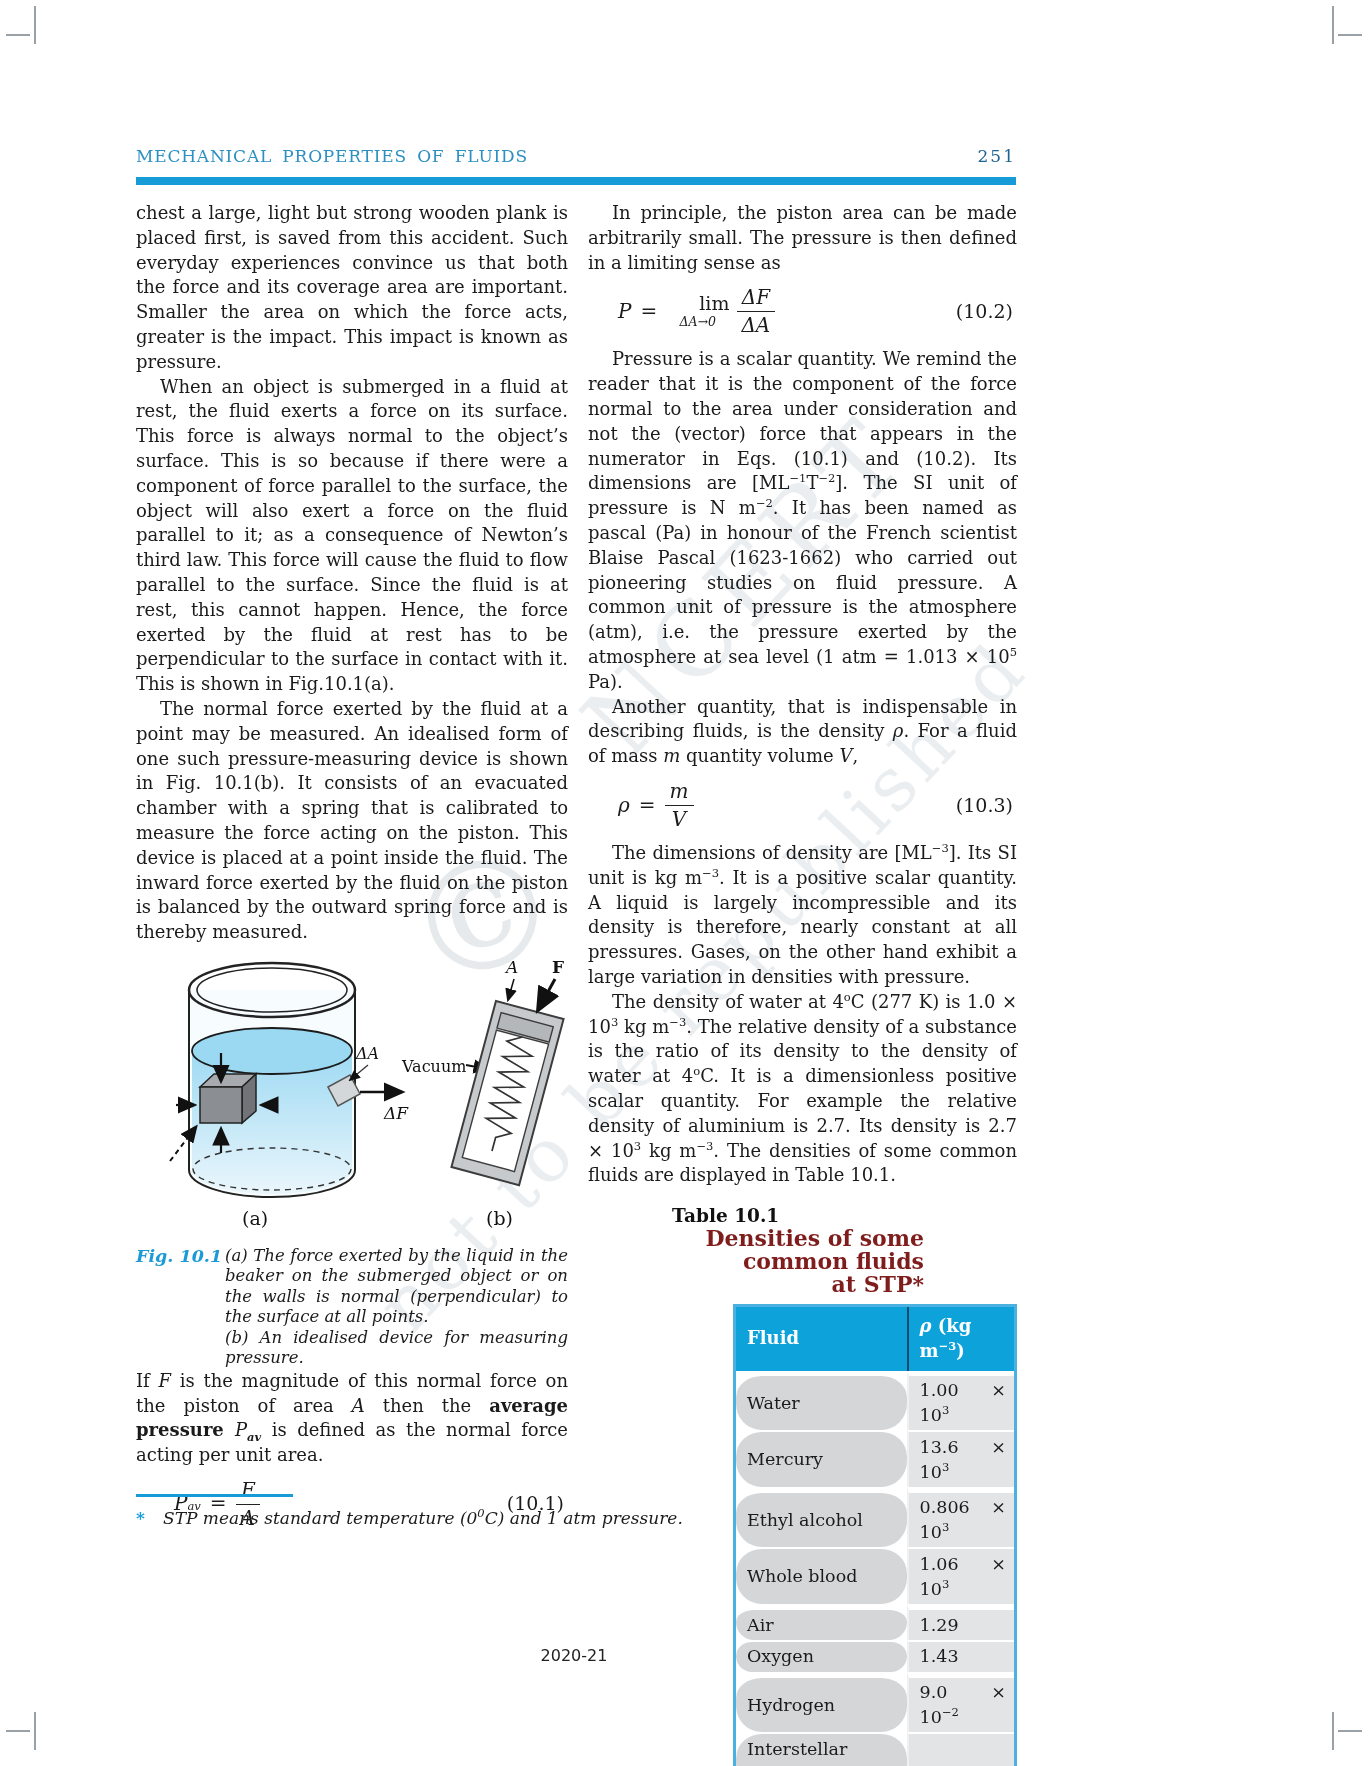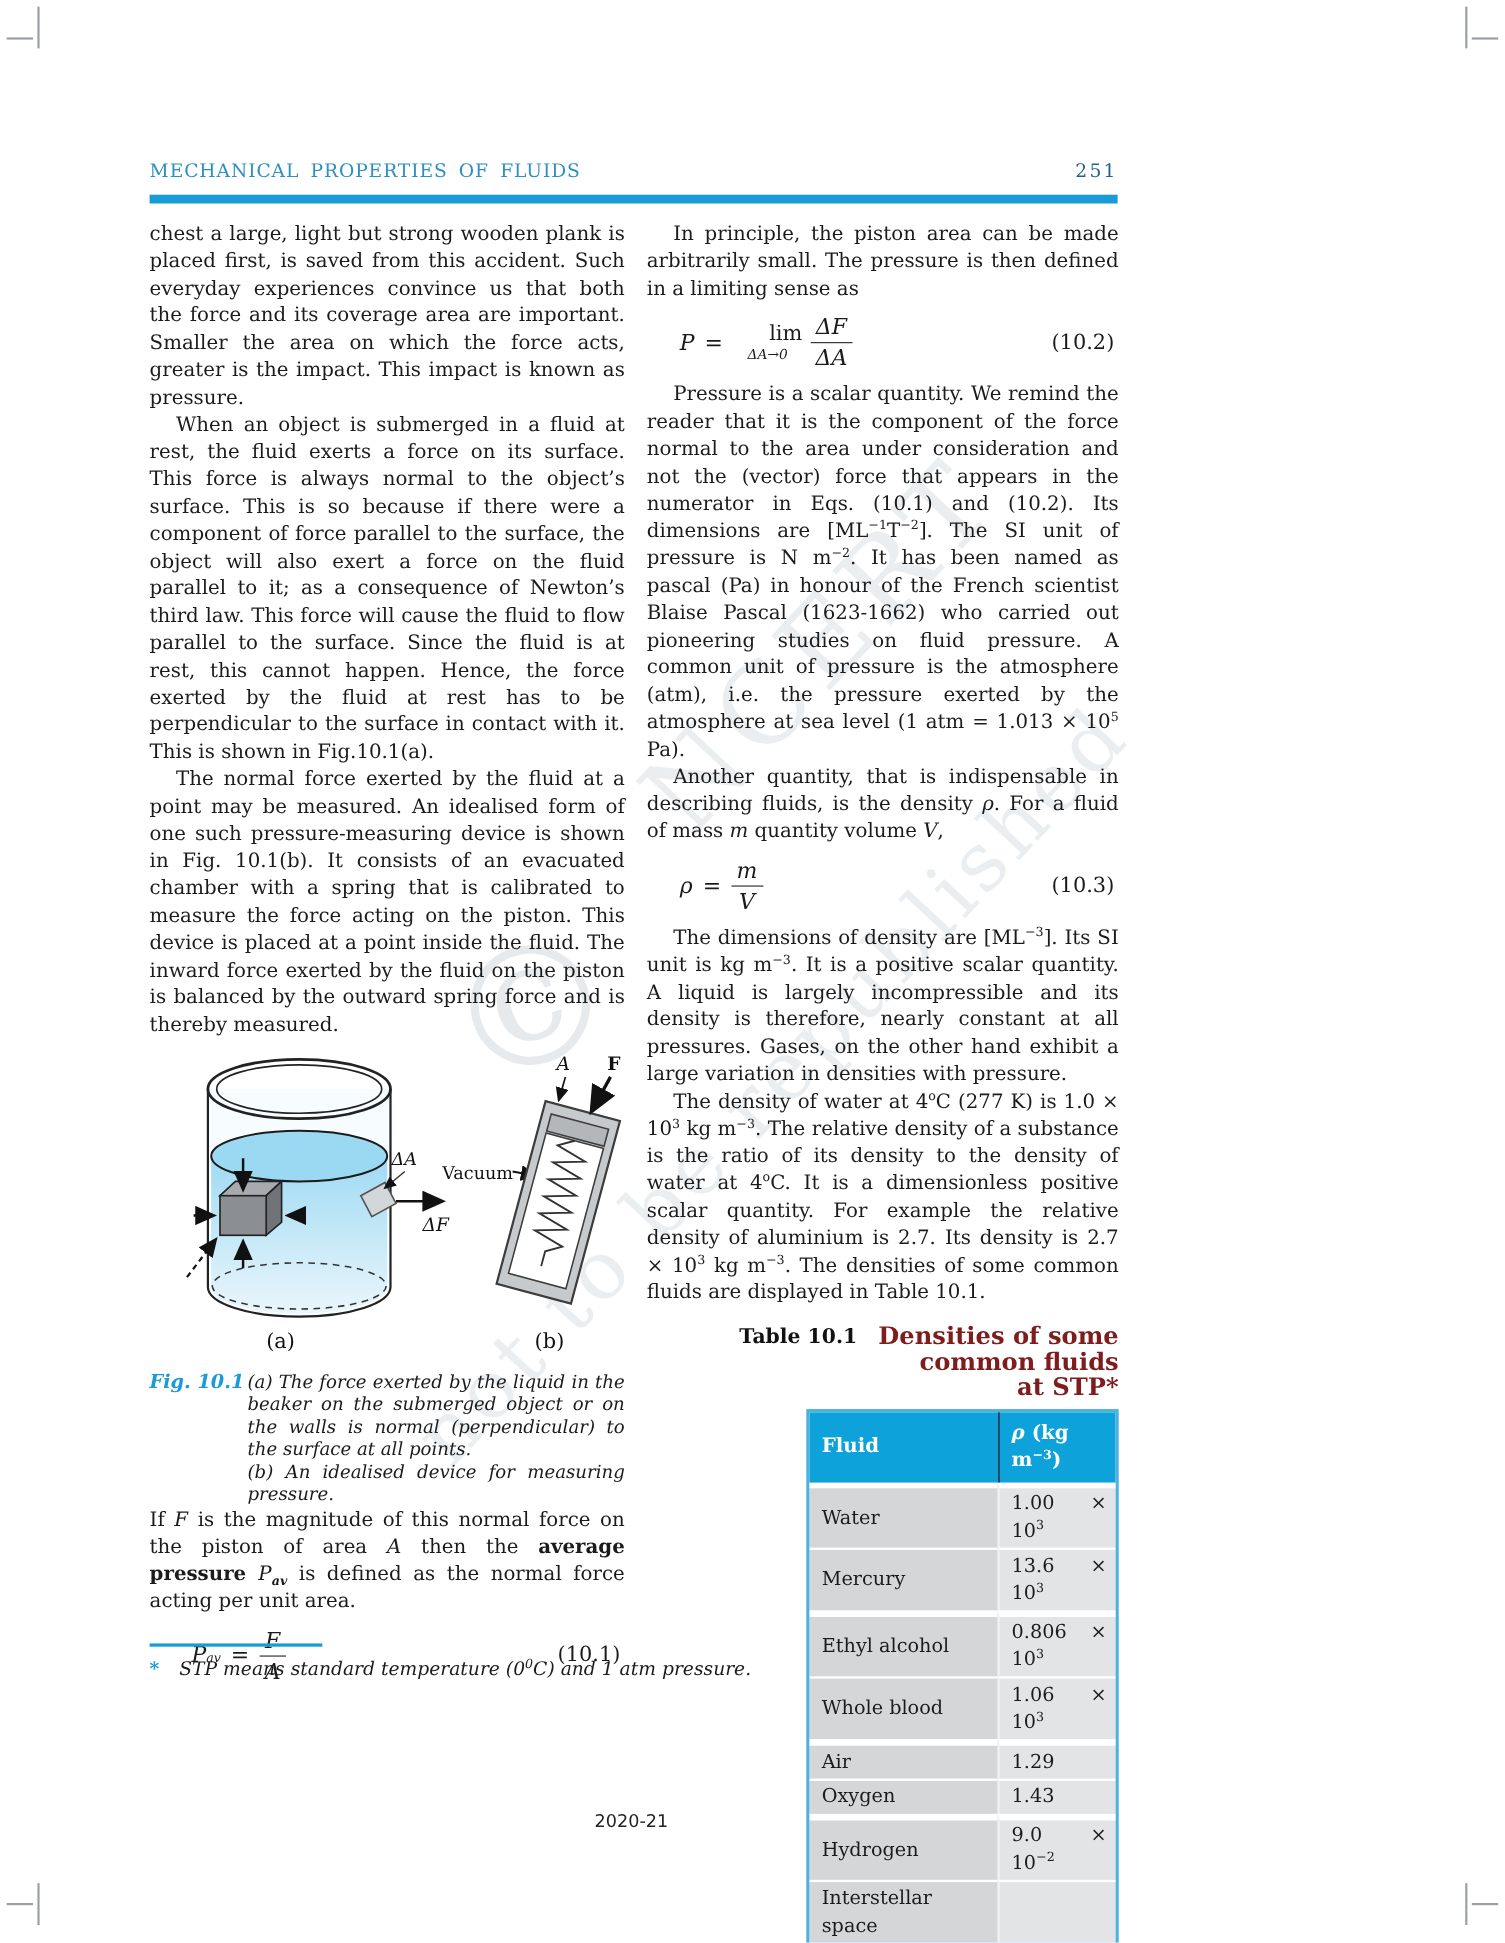--- a/index.html
+++ b/index.html
@@ -56,29 +56,29 @@
   .fig-caption-text { font-style:italic; text-align:justify; }
   .post-fig { margin-top:12px; }
 
   
   .footnote-block { position:absolute; left:136px; top:1494px; width:600px; font-size:17px; z-index:2; }
   .footnote-rule { width:157px; height:2.5px; background:#189cd8; margin-bottom:10px; }
   .footnote-text { font-style:italic; display:flex; line-height:22px; }
   .footnote-star { color:#189cd8; font-weight:bold; font-style:normal; width:27px; flex:none; }
 
   
-  .table-heading { display:flex; margin:16px 0 8px 84px; }
+  .table-heading { display:flex; margin:16px 0 8px 84px;flex-direction:column; }
   .th-label { width:113px; flex:none; font-weight:bold; font-size:18.5px; color:#111; line-height:23px; }
   .th-title { font-weight:bold; font-size:22px; line-height:23px; color:#7f1d1d; width:252px; text-align:right; }
   .th-title .line2 { display:block; }
   .fluid-table { margin-left:145px; border-collapse:separate; border-spacing:0; border:3px solid #4ab1e0; background:#fff; }
   .fluid-table th { background:#0ea2da; color:#fff; text-align:left; font-size:18px; font-weight:bold; padding:7px 8px 7px 11px; }
   .fluid-table th.c2 { border-left:2px solid #0c4a6e; }
   .fluid-table td { font-size:17.5px; padding:2.5px 8px 2.5px 11px; }
-  .fluid-table td.c1 { background:#d5d6d8; width:168px; }
+  .fluid-table td.c1 { background:#d5d6d8; width:168px;border-radius:26px; }
   .fluid-table td.c2 { background:#e3e4e6; width:98px; border-left:2px solid #eef0f1; }
   tr.gfirst td { border-top:5px solid #fff; }
   tr.gstart td { border-top:6px solid #fff; }
   tr.grow   td { border-top:2px solid #fff; }
 
   
   .page-footer { position:absolute; left:0; top:1646px; width:1148px; text-align:center; z-index:2;
                  font-family:"DejaVu Sans","Liberation Sans",sans-serif; font-size:16px; color:#222; }
 </style>
 </head>

